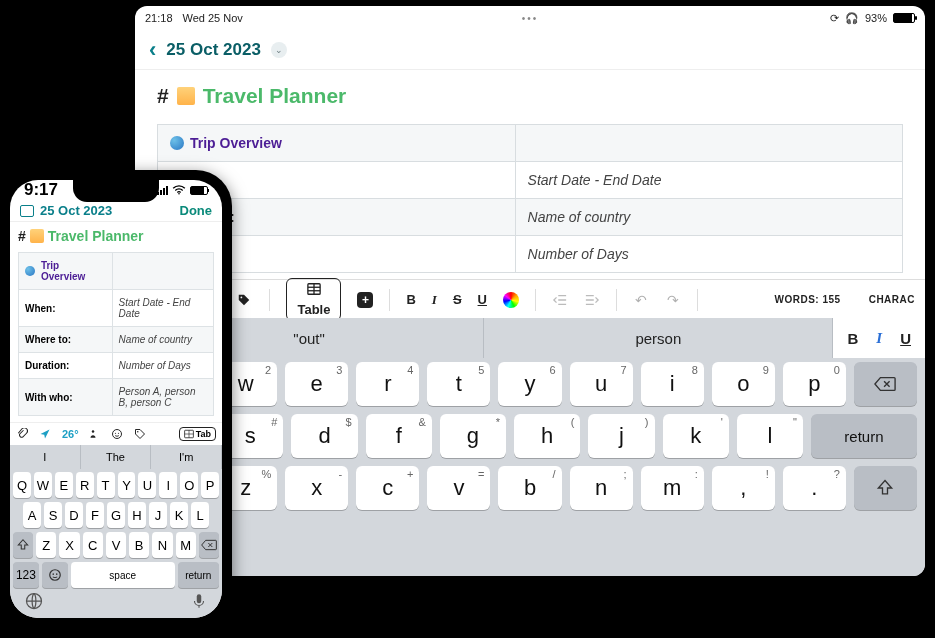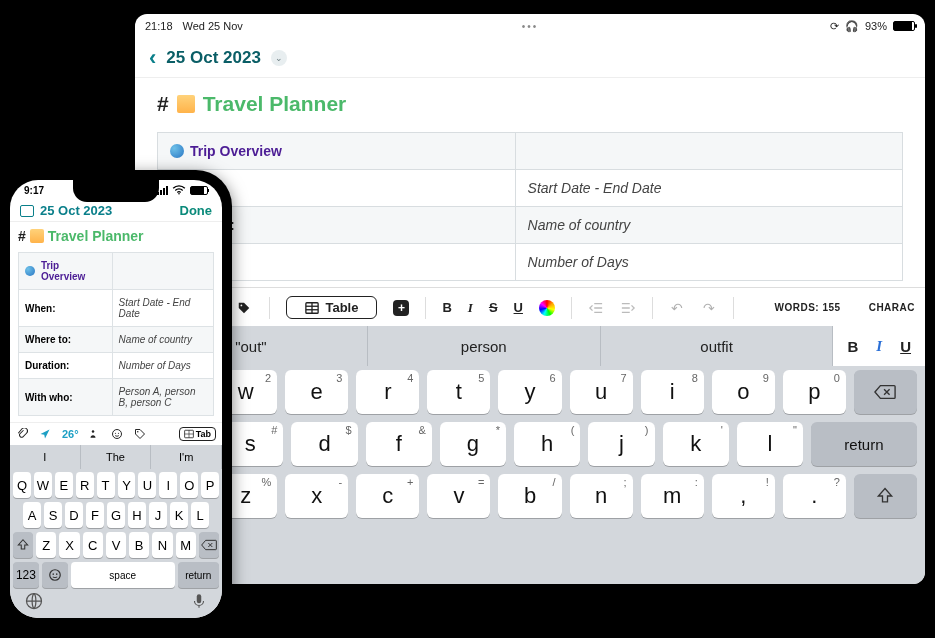--- a/index.html
+++ b/index.html
@@ -9,21 +9,21 @@
     width: 935px;
     height: 638px;
     position: relative;
     overflow: hidden;
   }
 
   
   .tablet {
     position: absolute;
     left: 135px;
-    top: 14px;
+    top: 6px;
     width: 790px;
     height: 570px;
     background: #fff;
     border-radius: 12px;
     overflow: hidden;
     box-shadow: 0 0 0 2px #000;
   }
   .tablet-statusbar {
     height: 24px;
     display: flex;
@@ -157,26 +157,27 @@
     color: #222;
     border-top: 1px solid #ddd;
     background: #fff;
     height: 40px;
   }
   .tablet-toolbar .tb-icon { width: 16px; text-align: center; font-size: 14px; }
   .temp { color: #1c9fc4; font-weight: 600; font-size: 13px; }
   .table-btn {
     border: 1.5px solid #222;
     border-radius: 6px;
-    padding: 3px 18px;
+    padding: 3px 10px;
     display: flex;
     align-items: center;
     gap: 6px;
     font-weight: 600;
     font-size: 13px;
+    flex-direction: column;
   }
   .plus-badge {
     width: 16px; height: 16px;
     border-radius: 4px;
     background: #222;
     color: #fff;
     display: inline-flex;
     align-items: center;
     justify-content: center;
     font-size: 12px;
@@ -298,21 +299,21 @@
     width: 86px; height: 22px;
     background: #000;
     border-radius: 0 0 14px 14px;
     z-index: 5;
   }
   .phone-status {
     height: 28px;
     display: flex;
     align-items: center;
     justify-content: space-between;
-    font-size: 10px;
+    font-size: 17px;
     font-weight: 600;
     padding: 0 14px;
   }
   .phone-status .right {
     display: flex; align-items: center; gap: 4px;
   }
   .sigbars { display:inline-flex; gap:1px; align-items:flex-end; }
   .sigbars span { width:2px; background:#000; }
   .sigbars span:nth-child(1){height:3px}
   .sigbars span:nth-child(2){height:5px}
@@ -566,21 +567,20 @@
     <span class="tb-icon" style="opacity:.35">↷</span>
     <span class="tb-sep"></span>
     <span class="words">WORDS: 155</span>
     <span class="words" style="margin-left:12px">CHARAC</span>
   </div>
 
   <div class="tablet-kbd">
     <div class="suggest">
       <div class="sug">"out"</div>
       <div class="sug">person</div>
-      <div class="sug">outfit</div>
       <div class="fmt-strip">
         <span class="fmt-b">B</span>
         <span class="fmt-i">I</span>
         <span class="fmt-u">U</span>
       </div>
     </div>
 
     <div class="rows">
       <div class="kbd-row" id="t-row1">
           <div class="key">q<span class="hint">1</span></div>

